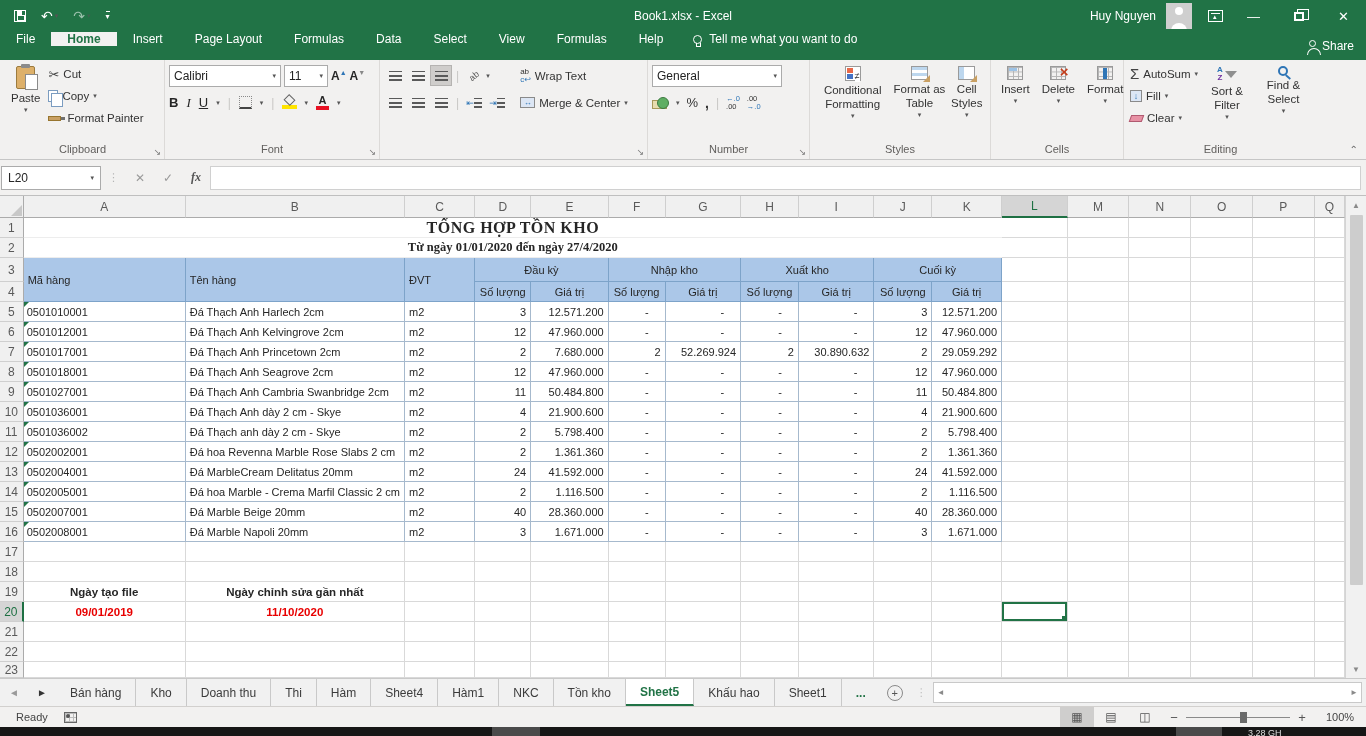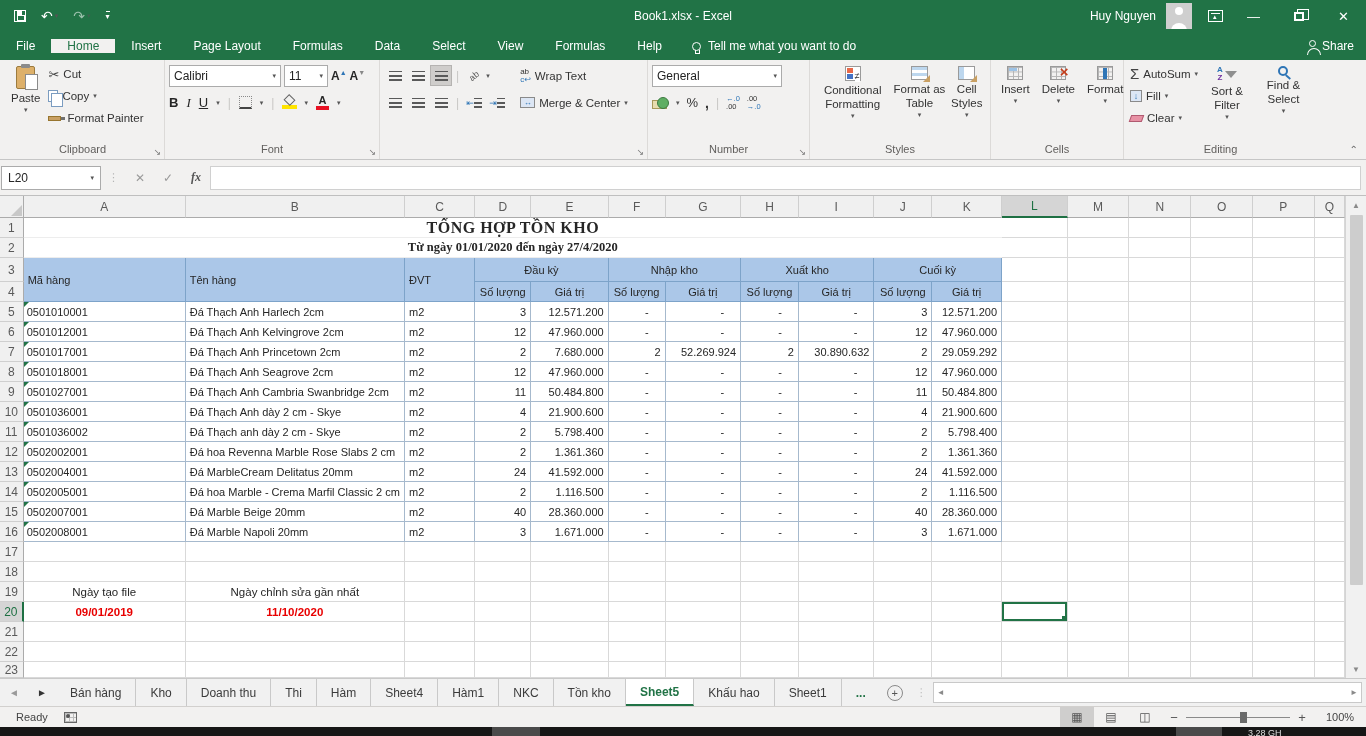--- a/index.html
+++ b/index.html
@@ -23,23 +23,23 @@
 .avatar:after{content:"";position:absolute;bottom:-3px;left:5px;width:16px;height:9px;border-radius:8px 8px 0 0;background:#fff}
 .rdo{width:15px;height:12px;border:1px solid #fff;position:relative;margin-right:8px}
 .rdo:before{content:"";position:absolute;top:2px;left:2px;right:2px;border-top:1px solid #fff}
 .rdo:after{content:"▴";position:absolute;top:2px;left:4px;font-size:7px;color:#fff}
 .winbtn{width:45px;height:32px;display:flex;align-items:center;justify-content:center;font-size:13px;color:#fff}
 .ic-restore{width:10px;height:9px;border:1px solid #fff;position:relative;background:#217346}
 .ic-restore:before{content:"";position:absolute;top:-4px;left:2px;width:10px;height:9px;border:1px solid #fff}
 .ic-restore:after{content:"";position:absolute;inset:0;background:#217346;border:1px solid #fff}
 
 
-.tabrow{height:28px;background:#217346;display:flex;align-items:center;color:#fff;position:relative}
+.tabrow{height:28px;background:#217346;display:flex;align-items:flex-start;color:#fff;position:relative}
 .rtab{padding:0 16px;display:flex;align-items:center;font-size:12px}
-.rtab.active{background:#f2f1f0;color:#217346;font-weight:400}
+.rtab.active{background:#f2f1f0;color:#217346;font-weight:700}
 .tellme{display:flex;align-items:center;gap:7px;padding:0 14px;font-size:12px}
 .bulb{width:9px;height:9px;border:1px solid #fff;border-radius:50%;position:relative}
 .bulb:after{content:"";position:absolute;left:2px;bottom:-4px;width:3px;height:3px;border:1px solid #fff;border-top:none}
 .share{position:absolute;right:12px;top:0;height:28px;display:flex;align-items:center;gap:6px;font-size:12px}
 .person{width:7px;height:7px;border:1.2px solid #fff;border-radius:50%;position:relative;margin-top:-5px}
 .person:after{content:"";position:absolute;top:7px;left:-3px;width:12px;height:6px;border:1.2px solid #fff;border-bottom:none;border-radius:7px 7px 0 0}
 
 
 .ribbon{height:100px;background:#f2f1f0;border-bottom:1px solid #c6c6c6;display:flex;position:relative;padding-left:1px}
 .rgroup{display:flex;flex-direction:column;border-right:1px solid #dcdad8;position:relative;padding:3px 4px 0 4px}
@@ -129,21 +129,21 @@
 td.ttl{font-family:"Liberation Serif",serif;font-weight:bold;font-size:16px;letter-spacing:.5px}
 td.sub{font-family:"Liberation Serif",serif;font-weight:bold;font-size:12.5px}
 td.hd{background:#abc7e8;border-right:1px solid #7da3c9;border-bottom:1px solid #7da3c9;padding:1px 4px}
 td.hl{vertical-align:top;text-align:left}
 td.hc{text-align:center}
 td.tb{border-right:1px solid #a6b9cd;border-bottom:1px solid #a6b9cd;padding:1px 4px;text-align:left}
 td.num{text-align:right}
 td.dash{text-align:right;padding-right:16px}
 td.code{position:relative;padding-left:3px}
 td.code:before{content:"";position:absolute;top:0;left:0;border-top:5px solid #217346;border-right:5px solid transparent}
-td.fc{font-weight:normal;text-align:center;font-size:11.5px}
+td.fc{font-weight:bold;text-align:center;font-size:11.5px}
 td.fd{font-weight:bold;text-align:center;font-size:11.5px;color:#e80000}
 td.active{box-shadow:inset 0 0 0 2px #217346;position:relative}
 td.active:after{content:"";position:absolute;right:0;bottom:0;width:5px;height:5px;background:#217346}
 .vscroll{width:21px;background:#f1f1f1;border-left:1px solid #d4d4d4;display:flex;flex-direction:column;align-items:center;font-size:8px;color:#8a8a8a}
 .vs-arrow{height:18px;display:flex;align-items:center;justify-content:center;width:100%}
 .vs-thumb{width:13px;height:370px;background:#cdcdcd;border-radius:1px;margin:1px 0}
 
 
 .tabsbar{height:28px;background:#f1f1f1;border-top:1px solid #c9c9c9;display:flex;align-items:stretch;font-size:12px;color:#3b3b3b}
 .navarr{width:28px;display:flex;align-items:center;justify-content:center;font-size:10px;color:#9a9a9a}

